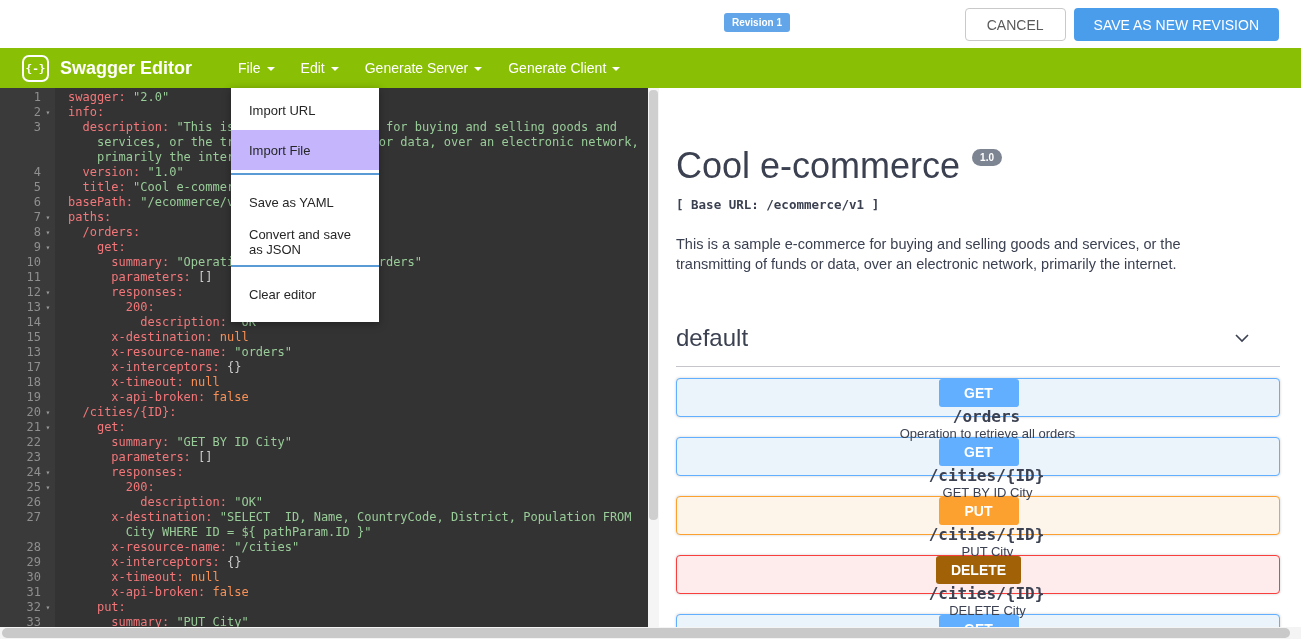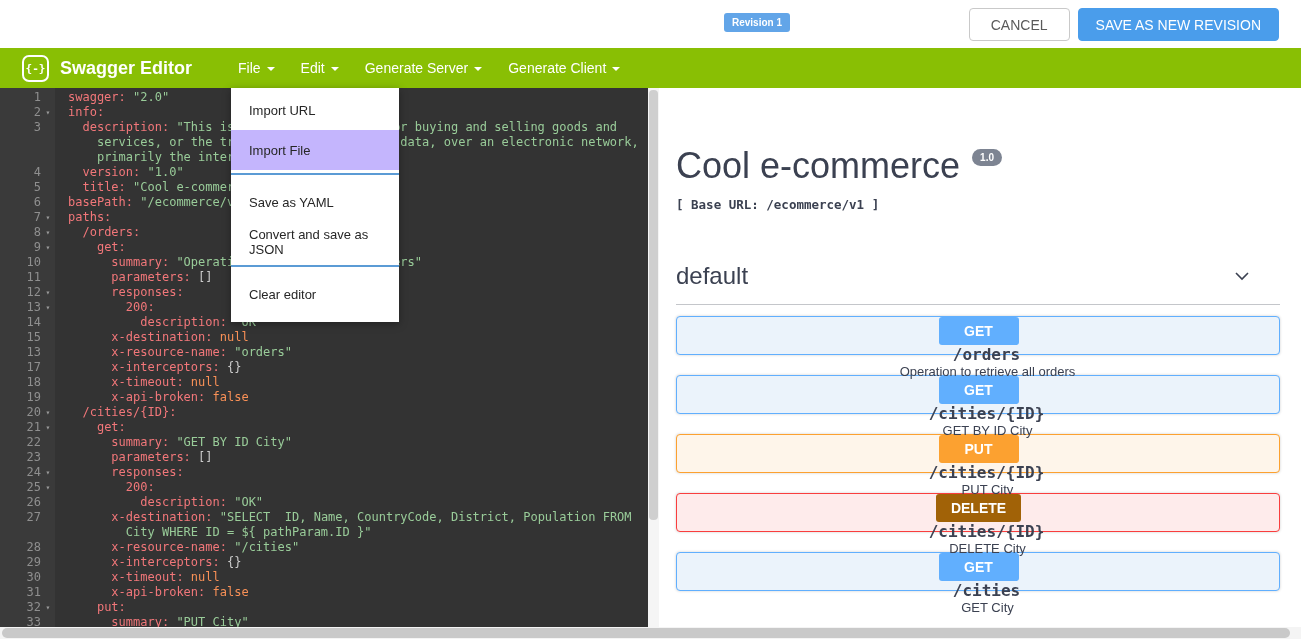--- a/index.html
+++ b/index.html
@@ -6,21 +6,21 @@
   html,body { width:1301px; height:639px; overflow:hidden; }
   body { font-family:"Liberation Sans",sans-serif; background:#fff; position:relative; }
 
   
   .topbar { height:48px; background:#fff; position:relative; }
   .revision-badge { position:absolute; left:724px; top:13px; background:#62a5e8; color:#fff;
     font-size:10px; font-weight:bold; padding:4px 8px; border-radius:3px; }
   .topbar-buttons { position:absolute; right:22px; top:8px; display:flex; gap:8px; }
   .btn { height:33px; font-size:14px; border-radius:4px; cursor:pointer; font-family:"Liberation Sans",sans-serif; }
   .btn-cancel { padding:0 21px; background:#fff; border:1px solid #c9c9c9; color:#5a5a5a; }
-  .btn-save { padding:0 17px; background:#4a9deb; border:1px solid #0369a1; color:#fff; }
+  .btn-save { padding:0 17px; background:#4a9deb; border:3px solid #0369a1; color:#fff; }
 
   
   .header { height:40px; background:#89bf04; display:flex; align-items:center; padding-left:22px; }
   .logo { width:27px; height:27px; border:2px solid #fff; border-radius:7px; color:#fff;
     display:flex; align-items:center; justify-content:center; font:bold 11px "DejaVu Sans Mono",monospace; flex:none; }
   .app-title { color:#fff; font-size:18px; font-weight:bold; margin-left:11px; margin-right:46px; white-space:nowrap; }
   .menus { display:flex; align-items:center; }
   .menu-item { color:#fff; font-size:14px; margin-right:26px; display:flex; align-items:center; gap:6px;
     cursor:pointer; white-space:nowrap; }
   .caret { width:0; height:0; border-left:4px solid transparent; border-right:4px solid transparent;
@@ -62,21 +62,21 @@
   .op { display:flex; align-items:center; height:39px; border:1px solid; border-radius:4px; margin-top:20px;
     padding:0 5px 0 6px; box-shadow:0 0 3px rgba(0,0,0,.19); cursor:pointer;flex-direction:column; }
   .op:first-child { margin-top:11px; }
   .op-method { min-width:80px; padding:6px 15px; border-radius:3px; color:#fff; font-size:14px;
     font-weight:bold; text-align:center; flex:none; }
   .op-path { font-family:"DejaVu Sans Mono",monospace; font-size:16px; font-weight:bold; color:#3b4151;
     margin-left:16px; }
   .op-summary { font-size:13px; color:#3b4151; margin-left:18px; }
 
   
-  .dropdown { position:absolute; left:231px; top:88px; width:168px; background:#fff;
+  .dropdown { position:absolute; left:231px; top:88px; width:148px; background:#fff;
     box-shadow:0 2px 8px rgba(0,0,0,.35); padding:2px 0 8px; z-index:50; }
   .dd-item { font-size:13px; color:#262626; height:40px; padding:0 18px; display:flex; align-items:center; cursor:pointer; }
   .dd-item.highlight { background:#c4b5fd; }
   .dd-divider { height:2px; background:#5b9bd5; margin:3px 0 7px; }
 
   
   .h-scrollbar { position:absolute; left:0; right:0; bottom:0; height:12px; background:#f4f4f4; z-index:60; }
   .h-thumb { position:absolute; left:2px; top:1px; height:10px; width:1288px; background:#c9c9c9; border-radius:5px; }
 </style>
 </head>
@@ -154,20 +154,21 @@
         <div class="code-row"><span class="gutter-cell"><span class="lnum">33</span><span class="fold"></span></span><span class="code-cell"><span class="tok-plain">      </span><span class="tok-key">summary:</span><span class="tok-plain"> </span><span class="tok-str">"PUT City"</span></span></div>
       </div>
     <div class="v-scrollbar">
       <div class="v-thumb"></div>
     </div>
   </div>
 
   <div class="doc">
     <h1 class="doc-title"><span>Cool e-commerce</span><span class="version-badge">1.0</span></h1>
     <div class="base-url">[ Base URL: /ecommerce/v1 ]</div>
+    <p class="doc-desc">This is a sample e-commerce for buying and selling goods and services, or the transmitting of funds or data, over an electronic network, primarily the internet.</p>
 
     <div class="section-header">
       <span class="section-title">default</span>
       <svg class="chevron" width="20" height="20" viewBox="0 0 20 20">
         <polyline points="4,7 10,13 16,7" fill="none" stroke="#3b4151" stroke-width="1.6"></polyline>
       </svg>
     </div>
     <div id="operations">
         <div class="op" style="border-color: rgb(97, 175, 254); background: rgb(235, 243, 251);">
           <span class="op-method" style="background: rgb(97, 175, 254);">GET</span>

